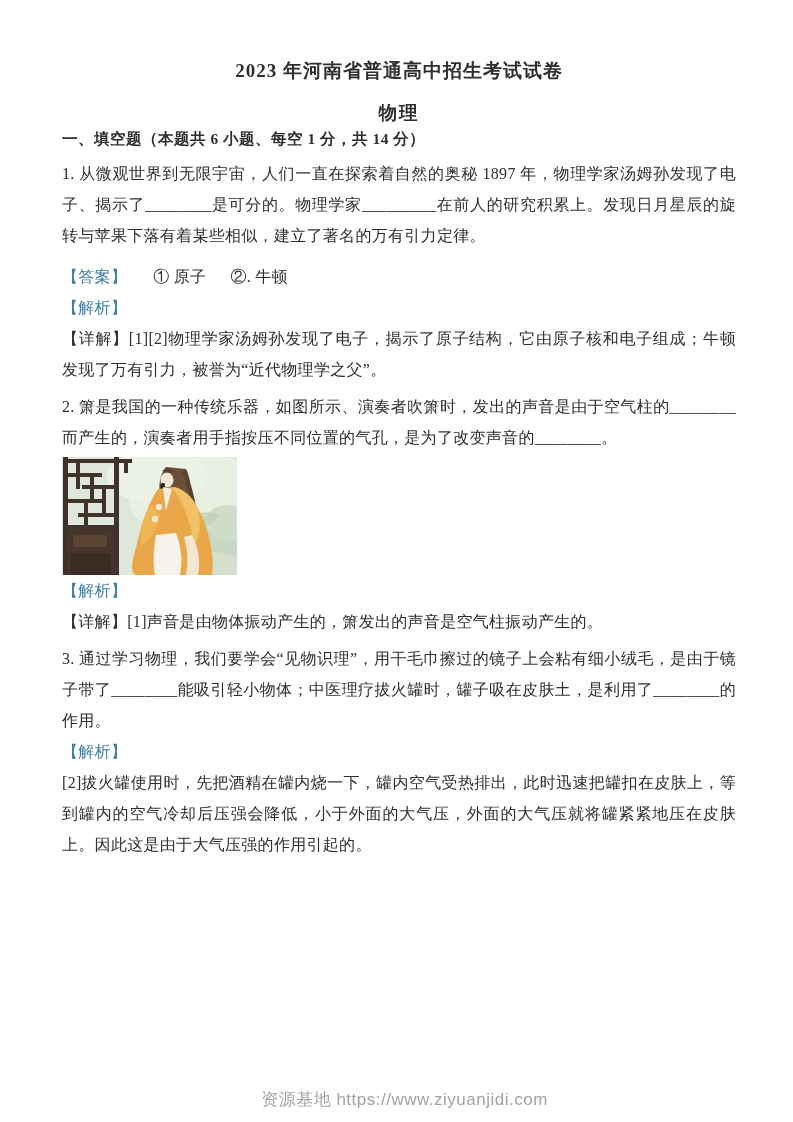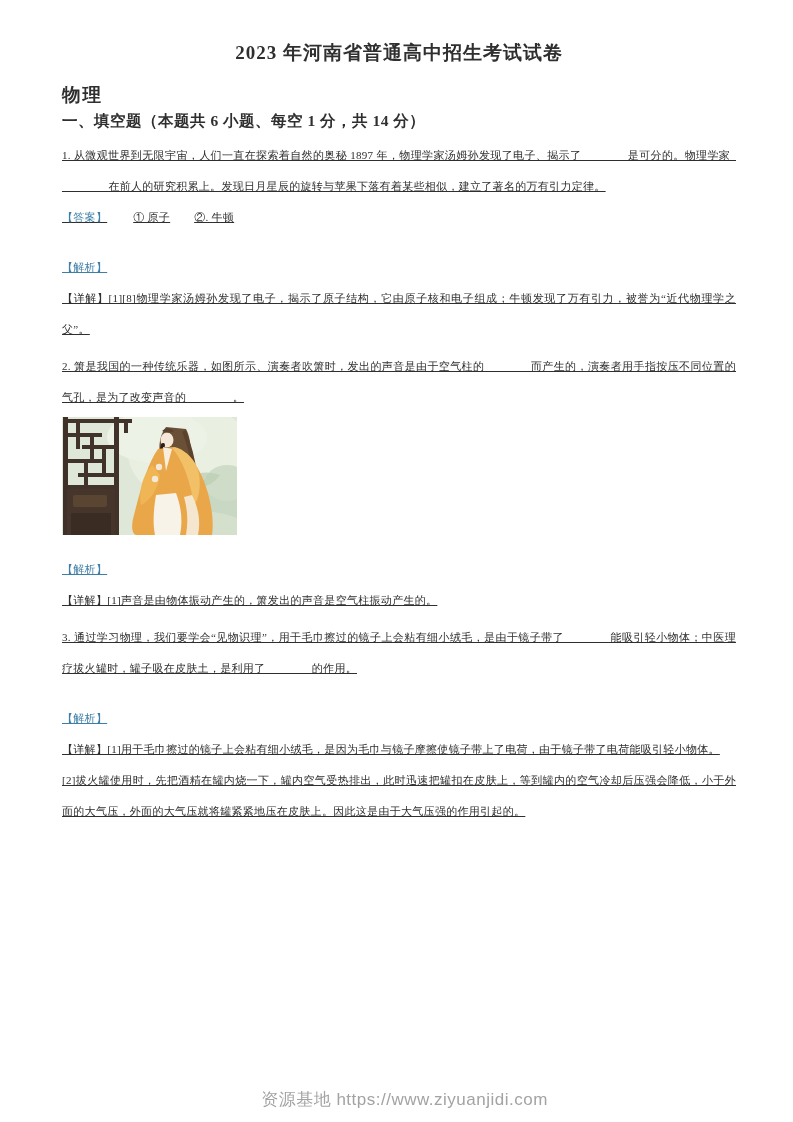--- a/index.html
+++ b/index.html
@@ -2,43 +2,43 @@
 <html><head>
 <meta charset="utf-8">
 <style>
   * { margin:0; padding:0; box-sizing:border-box; }
   html,body { background:#ffffff; }
   body {
     width:793px; height:1122px; position:relative; overflow:hidden;
     font-family:"Liberation Serif","DejaVu Serif",serif;
     color:#2f2f2f;
   }
-  .page { padding:40px 57px 0 62px; }
+  .page { padding:58px 57px 0 62px; }
   .title {
     text-align:center; font-size:19px; font-weight:bold;
     letter-spacing:1px; line-height:26px;
   }
   .subtitle {
-    font-size:18.5px; font-weight:bold;
+    text-align:center; font-size:18.5px; font-weight:bold;
     margin-top:16px; line-height:26px; letter-spacing:2px;
   }
   .section-header {
     font-size:15.5px; font-weight:bold;
     line-height:26px; letter-spacing:0.5px;
   }
   p.text {
-    font-size:11px; line-height:31px; text-align:justify;
-    letter-spacing:0.3px; word-break:break-all;text-decoration:underline;
+    font-size:16px; line-height:31px; text-align:justify;
+    letter-spacing:0.3px; word-break:break-all;
   }
   .stem { margin-top:6px; }
-  .answer-line { margin-top:0; }
+  .answer-line { margin-top:10px; }
   .answer-label-gap { display:inline-block; width:26px; }
   .answer-item { margin-left:24px; }
   .label-blue { color:#3e7fa6; }
-  .analysis-line { margin-top:19px; }
+  .analysis-line { margin-top:0; }
   .expl { margin-top:0; }
   figure.q-figure { margin:4px 0 0 0; width:175px; height:118px; display:block; }
   .footer {
     position:absolute; top:1088px; left:8px; width:100%;
     text-align:center; font-family:"Liberation Sans","DejaVu Sans",sans-serif;
     font-size:17px; color:#a3a3a3; letter-spacing:0.5px;
   }
 </style>
 </head>
 <body>
@@ -48,21 +48,21 @@
   <h1 class="title">2023 年河南省普通高中招生考试试卷</h1>
   <h2 class="subtitle">物理</h2>
   <div class="section-header">一、填空题（本题共 6 小题、每空 1 分，共 14 分）</div>
 
   <section>
     <p class="text stem">1. 从微观世界到无限宇宙，人们一直在探索着自然的奥秘 1897 年，物理学家汤姆孙发现了电子、揭示了________是可分的。物理学家_________在前人的研究积累上。发现日月星辰的旋转与苹果下落有着某些相似，建立了著名的万有引力定律。</p>
     <p class="text answer-line">
       <span class="label-blue">【答案】</span><span class="answer-label-gap"></span><span>① 原子</span><span class="answer-item">②. 牛顿</span>
     </p>
     <p class="text label-blue analysis-line">【解析】</p>
-    <p class="text expl">【详解】[1][8]物理学家汤姆孙发现了电子，揭示了原子结构，它由原子核和电子组成；牛顿发现了万有引力，被誉为“近代物理学之父”。</p>
+    <p class="text expl">【详解】[1][2]物理学家汤姆孙发现了电子，揭示了原子结构，它由原子核和电子组成；牛顿发现了万有引力，被誉为“近代物理学之父”。</p>
   </section>
 
   <section>
     <p class="text stem">2. 箫是我国的一种传统乐器，如图所示、演奏者吹箫时，发出的声音是由于空气柱的________而产生的，演奏者用手指按压不同位置的气孔，是为了改变声音的________。</p>
 
     <figure class="q-figure">
       <svg viewBox="0 0 175 118" width="175" height="118">
 
         <rect width="175" height="118" fill="#dfe7d8"></rect>
         <ellipse cx="128" cy="36" rx="62" ry="48" fill="#e9efe1"></ellipse>
@@ -121,21 +121,20 @@
       </svg>
     </figure>
 
     <p class="text label-blue analysis-line">【解析】</p>
     <p class="text expl">【详解】[1]声音是由物体振动产生的，箫发出的声音是空气柱振动产生的。</p>
   </section>
 
   <section>
     <p class="text stem">3. 通过学习物理，我们要学会“见物识理”，用干毛巾擦过的镜子上会粘有细小绒毛，是由于镜子带了________能吸引轻小物体；中医理疗拔火罐时，罐子吸在皮肤土，是利用了________的作用。</p>
     <p class="text label-blue analysis-line">【解析】</p>
-    <p class="text expl">【详解】[1]用干毛巾擦过的镜子上会粘有细小绒毛，是因为毛巾与镜子摩擦使镜子带上了电荷，由于镜子带了电荷能吸引轻小物体。</p>
     <p class="text expl">[2]拔火罐使用时，先把酒精在罐内烧一下，罐内空气受热排出，此时迅速把罐扣在皮肤上，等到罐内的空气冷却后压强会降低，小于外面的大气压，外面的大气压就将罐紧紧地压在皮肤上。因此这是由于大气压强的作用引起的。</p>
   </section>
 
 </div>
 
 <div class="footer">
   <span>资源基地 https://www.ziyuanjidi.com</span>
 </div>
 
 </body></html>

